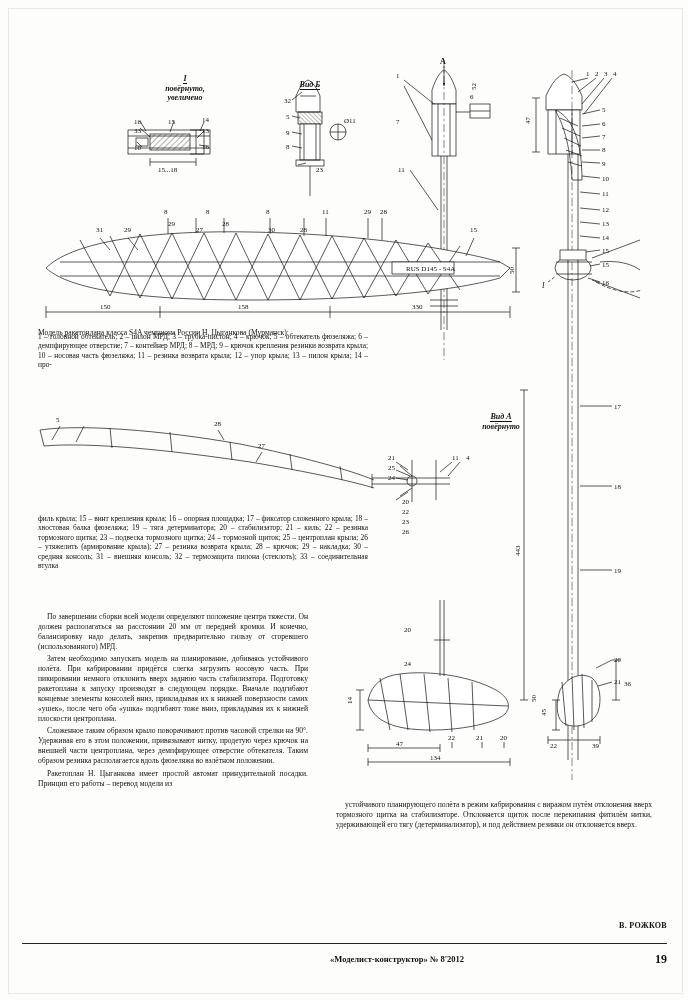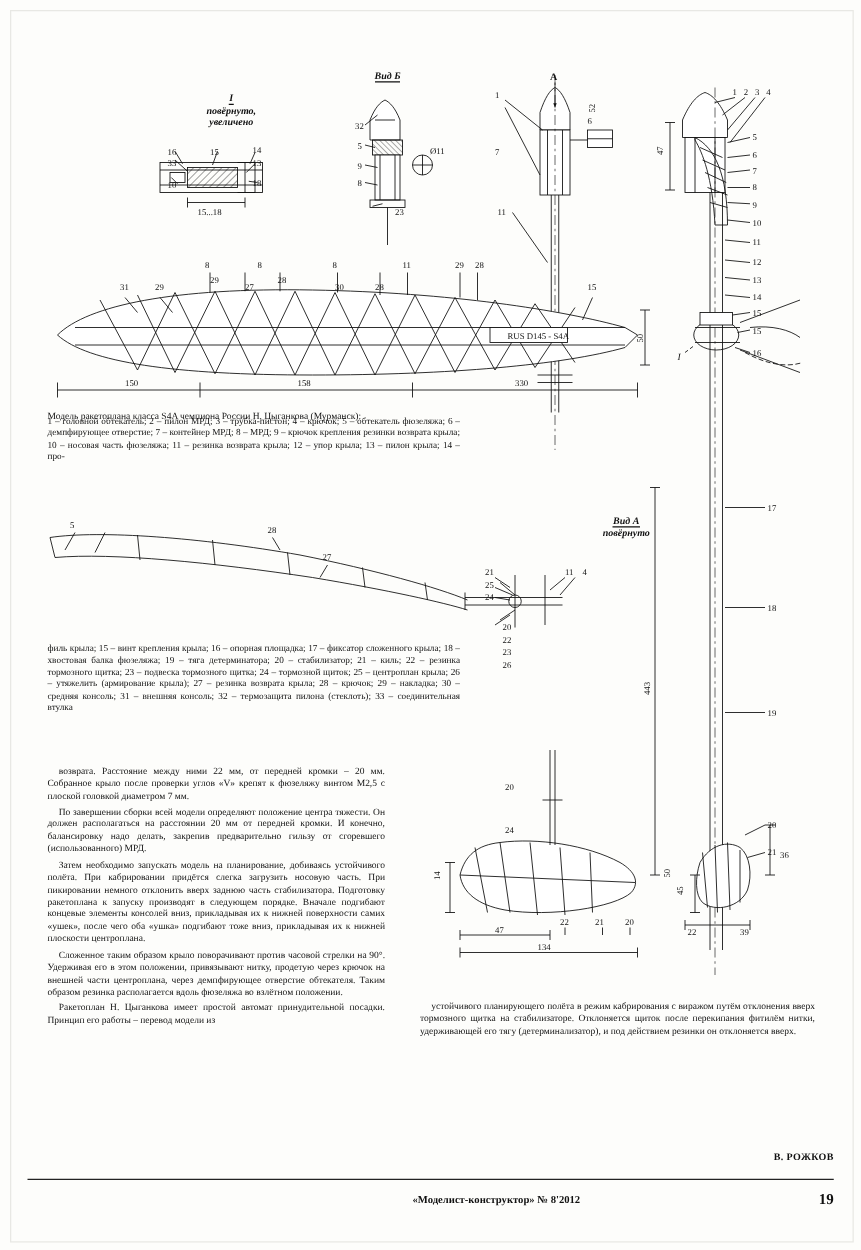--- a/index.html
+++ b/index.html
@@ -438,35 +438,34 @@
       <text class="lbl" x="476" y="90" transform="rotate(-90 476 90)">52</text>
       <text class="lbl-i" x="542" y="288">I</text>
     </g>
   </svg>
 
   <div class="hdr-i" style="left:148px;top:74px;width:74px;">
     <span class="ul">I</span><br>
     <span style="font-style:italic;font-weight:bold;">повёрнуто,<br>увеличено</span>
   </div>
 
-  <div class="hdr-i" style="left:280px;top:56px;width:60px;">
+  <div class="hdr-i" style="left:280px;top:80px;width:60px;">
     <span class="ul">Вид Б</span>
   </div>
 
   <div class="hdr-i" style="left:466px;top:412px;width:70px;">
     <span class="ul">Вид А</span><br>
     <span style="font-style:italic;font-weight:bold;">повёрнуто</span>
   </div>
 
   <div class="cap-title" style="left:38px;top:328px;width:330px;">Модель ракетоплана класса S4A чемпиона России Н. Цыганкова (Мурманск):</div>
   <div class="cap-body" style="left:38px;top:332px;width:330px;">1 – головной обтекатель; 2 – пилон МРД; 3 – трубка-пистон; 4 – крючок; 5 – обтекатель фюзеляжа; 6 – демпфирующее отверстие; 7 – контейнер МРД; 8 – МРД; 9 – крючок крепления резинки возврата крыла; 10 – носовая часть фюзеляжа; 11 – резинка возврата крыла; 12 – упор крыла; 13 – пилон крыла; 14 – про-</div>
   <div class="cap-body" style="left:38px;top:514px;width:330px;">филь крыла; 15 – винт крепления крыла; 16 – опорная площадка; 17 – фиксатор сложенного крыла; 18 – хвостовая балка фюзеляжа; 19 – тяга детерминатора; 20 – стабилизатор; 21 – киль; 22 – резинка тормозного щитка; 23 – подвеска тормозного щитка; 24 – тормозной щиток; 25 – центроплан крыла; 26 – утяжелить (армирование крыла); 27 – резинка возврата крыла; 28 – крючок; 29 – накладка; 30 – средняя консоль; 31 – внешняя консоль; 32 – термозащита пилона (стеклоть); 33 – соединительная втулка</div>
 
   <div class="col-text" style="left:38px;top:612px;width:270px;">
-    <p>возврата. Расстояние между ними 22 мм, от передней кромки – 20 мм. Собранное крыло после проверки углов «V» крепят к фюзеляжу винтом М2,5 с плоской головкой диаметром 7 мм.</p>
     <p>По завершении сборки всей модели определяют положение центра тяжести. Он должен располагаться на расстоянии 20 мм от передней кромки. И конечно, балансировку надо делать, закрепив предварительно гильзу от сгоревшего (использованного) МРД.</p>
     <p>Затем необходимо запускать модель на планирование, добиваясь устойчивого полёта. При кабрировании придётся слегка загрузить носовую часть. При пикировании немного отклонить вверх заднюю часть стабилизатора. Подготовку ракетоплана к запуску производят в следующем порядке. Вначале подгибают концевые элементы консолей вниз, прикладывая их к нижней поверхности самих «ушек», после чего оба «ушка» подгибают тоже вниз, прикладывая их к нижней плоскости центроплана.</p>
     <p>Сложенное таким образом крыло поворачивают против часовой стрелки на 90°. Удерживая его в этом положении, привязывают нитку, продетую через крючок на внешней части центроплана, через демпфирующее отверстие обтекателя. Таким образом резинка располагается вдоль фюзеляжа во взлётном положении.</p>
     <p>Ракетоплан Н. Цыганкова имеет простой автомат принудительной посадки. Принцип его работы – перевод модели из</p>
   </div>
 
   <div class="col-text" style="left:336px;top:800px;width:316px;">
     <p>устойчивого планирующего полёта в режим кабрирования с виражом путём отклонения вверх тормозного щитка на стабилизаторе. Отклоняется щиток после перекипания фитилём нитки, удерживающей его тягу (детерминализатор), и под действием резинки он отклоняется вверх.</p>
   </div>
 

